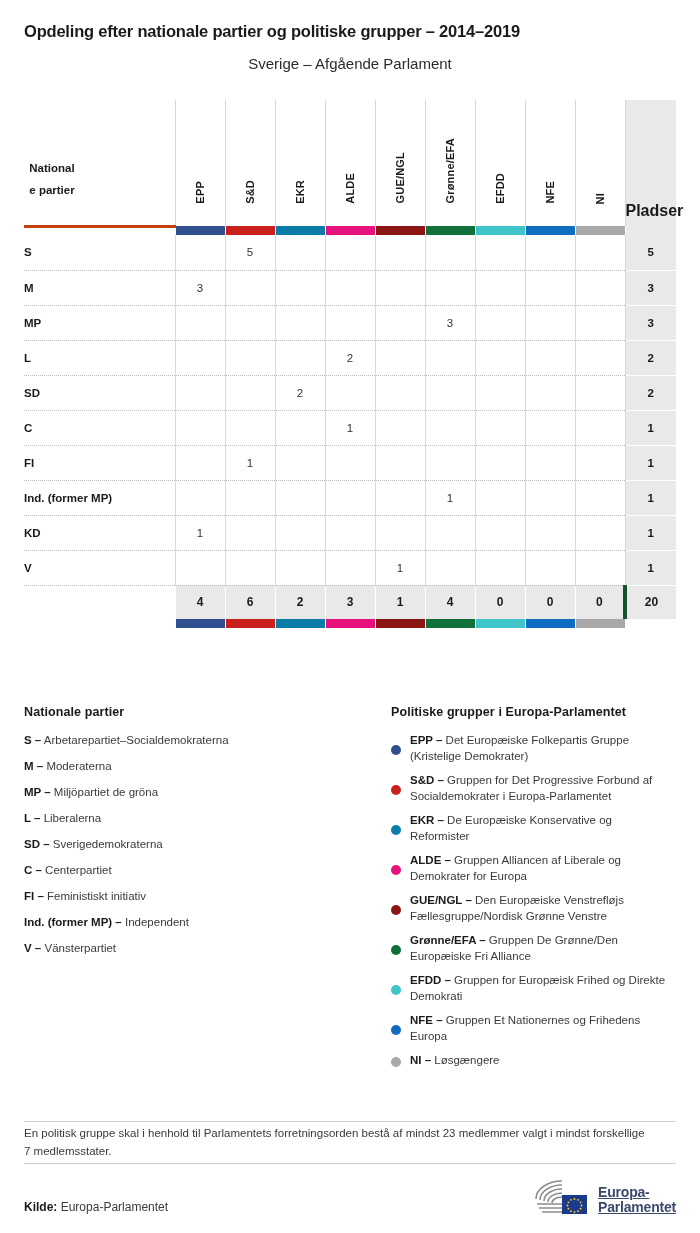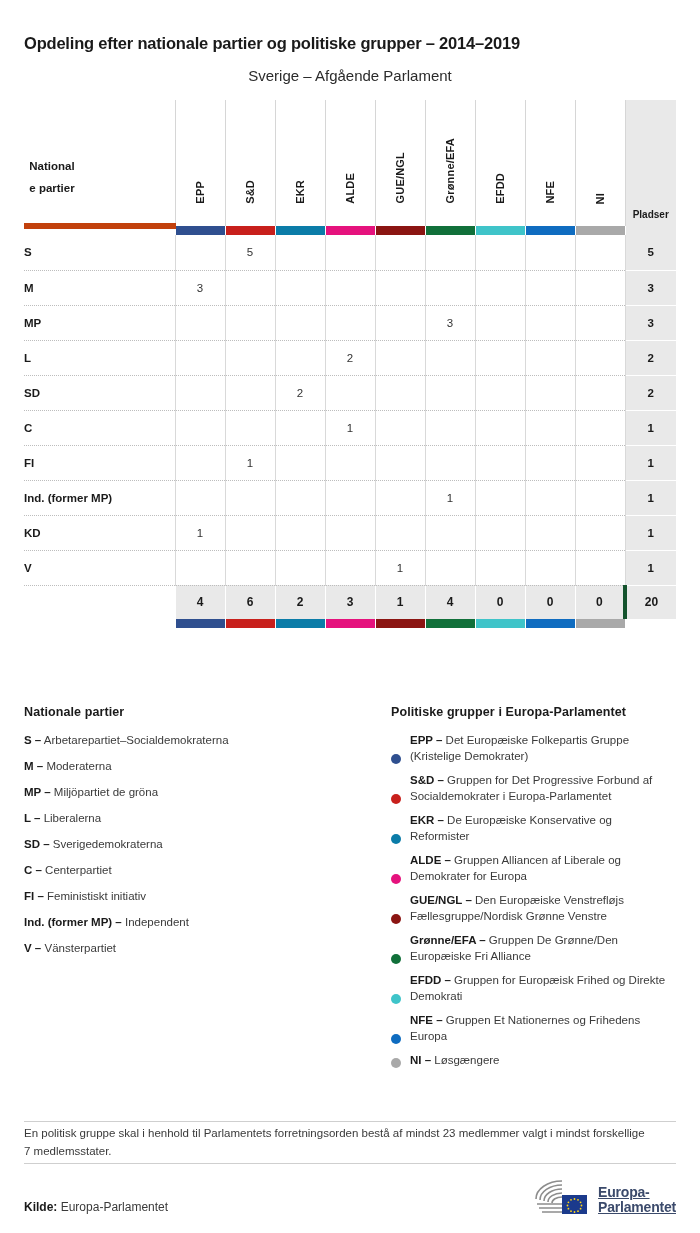--- a/index.html
+++ b/index.html
@@ -15,21 +15,21 @@
   }
 
   .page { padding: 0 24px; }
 
   
   .title {
     font-size: 16.5px;
     font-weight: bold;
     letter-spacing: -0.2px;
     margin: 0;
-    padding-top: 34px;
+    padding-top: 22px;
     color: #1a1a1a;
   }
   .subtitle {
     font-size: 15px;
     font-weight: normal;
     margin: 0;
     padding-top: 14px;
     color: #2b2b2b;
     text-align: center;
   }
@@ -67,38 +67,38 @@
     font-weight: bold;
     letter-spacing: 0.2px;
     white-space: nowrap;
     display: inline-block;
     margin-bottom: 18px;
   }
   .hdr-party {
     vertical-align: bottom;
     height: 126px;
     padding: 0 0 24px 0;
-    border-bottom: 6px solid #c2410c;
+    border-bottom: 3px solid #c2410c;
   }
   .hdr-party .lbl {
     font-size: 11.5px;
     font-weight: bold;
     line-height: 22px;
     width: 56px;
     word-break: break-all;
   }
   .hdr-total {
     vertical-align: bottom;
     height: 126px;
     background: #e9e9e9;
     padding: 0 0 6px 0;
     text-align: center;
   }
   .hdr-total .lbl {
-    font-size: 10px;
+    font-size: 16px;
     font-weight: bold;
   }
 
   
   .bar-row td { padding: 0; height: 9px; }
   .bar { height: 9px; display: block; }
   .bar-row td.bar-cell { border-left: 1px solid #ffffff; border-right: 1px solid #ffffff; }
   .bar-row td.bar-total { background: #e9e9e9; }
   .bar-row td.bar-party { background: #ffffff; }
 
@@ -180,21 +180,21 @@
     color: #3a3a3a;
   }
   .leg-item b { color: #1a1a1a; }
 
   .leg-item-g {
     font-size: 11.5px;
     line-height: 16px;
     margin-bottom: 8px;
     color: #3a3a3a;
     display: flex;
-    align-items: flex-end;
+    align-items: center;
     gap: 9px;
   }
   .leg-item-g b { color: #1a1a1a; }
   .dot {
     width: 10px; height: 10px;
     border-radius: 50%;
     flex: 0 0 10px;
     margin-top: 3px;
     display: block;
   }

